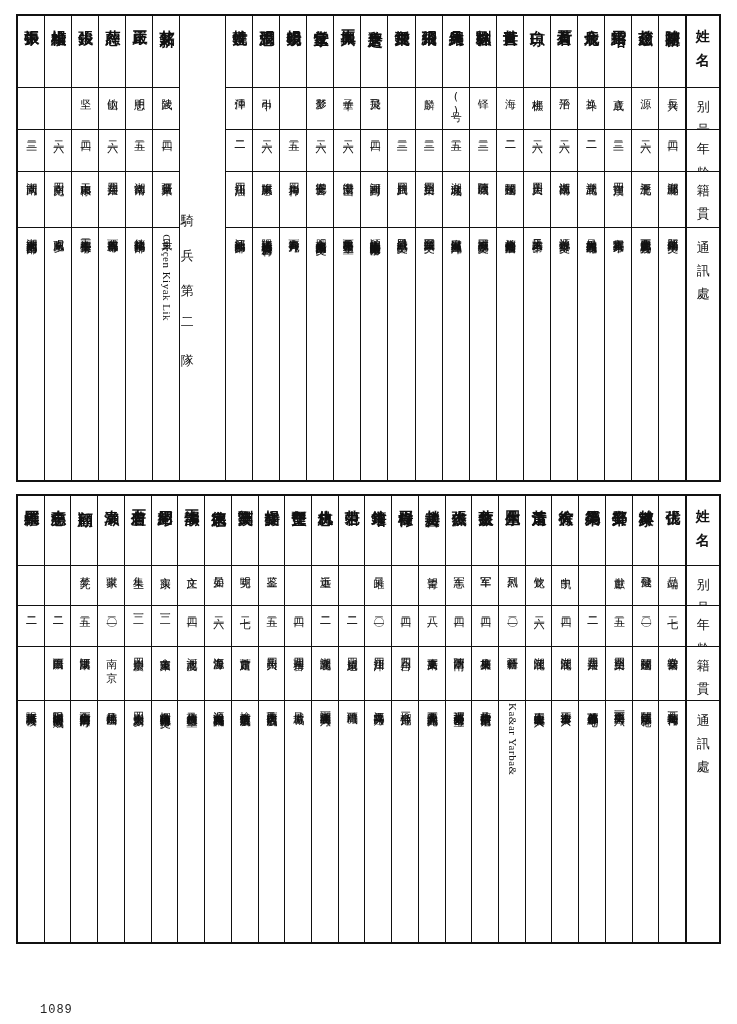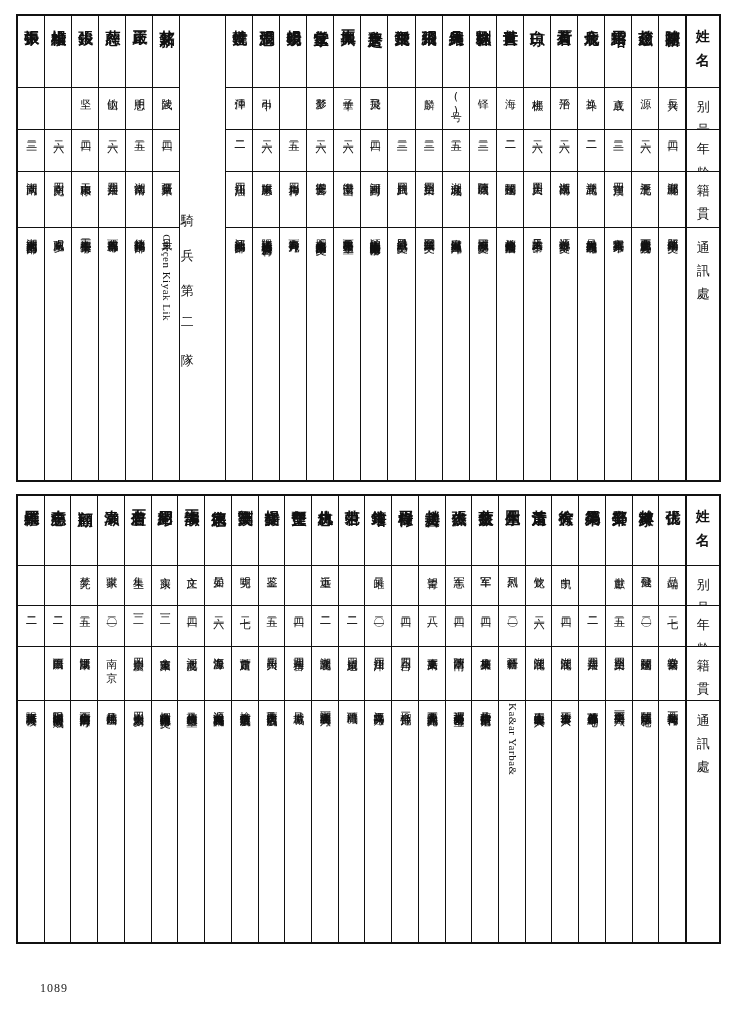--- a/index.html
+++ b/index.html
@@ -94,23 +94,23 @@
     align-items: flex-start;
     justify-content: center;
     font-size: 13px;
     padding-top: 60px;
   }
   .noteband .vt { letter-spacing: 10px; }
 
   .pagenum {
     position: absolute;
     left: 40px;
-    bottom: 28px;
+    bottom: 7px;
     font-size: 12px;
-    font-family: Liberation Serif, serif;
+    font-family: Liberation Mono, monospace;
     color: #222;
     letter-spacing: 1px;
   }
   .latin {
     font-family: "Liberation Serif", serif;
     writing-mode: horizontal-tb;
     text-orientation: mixed;
   }
 </style>
 </head>

